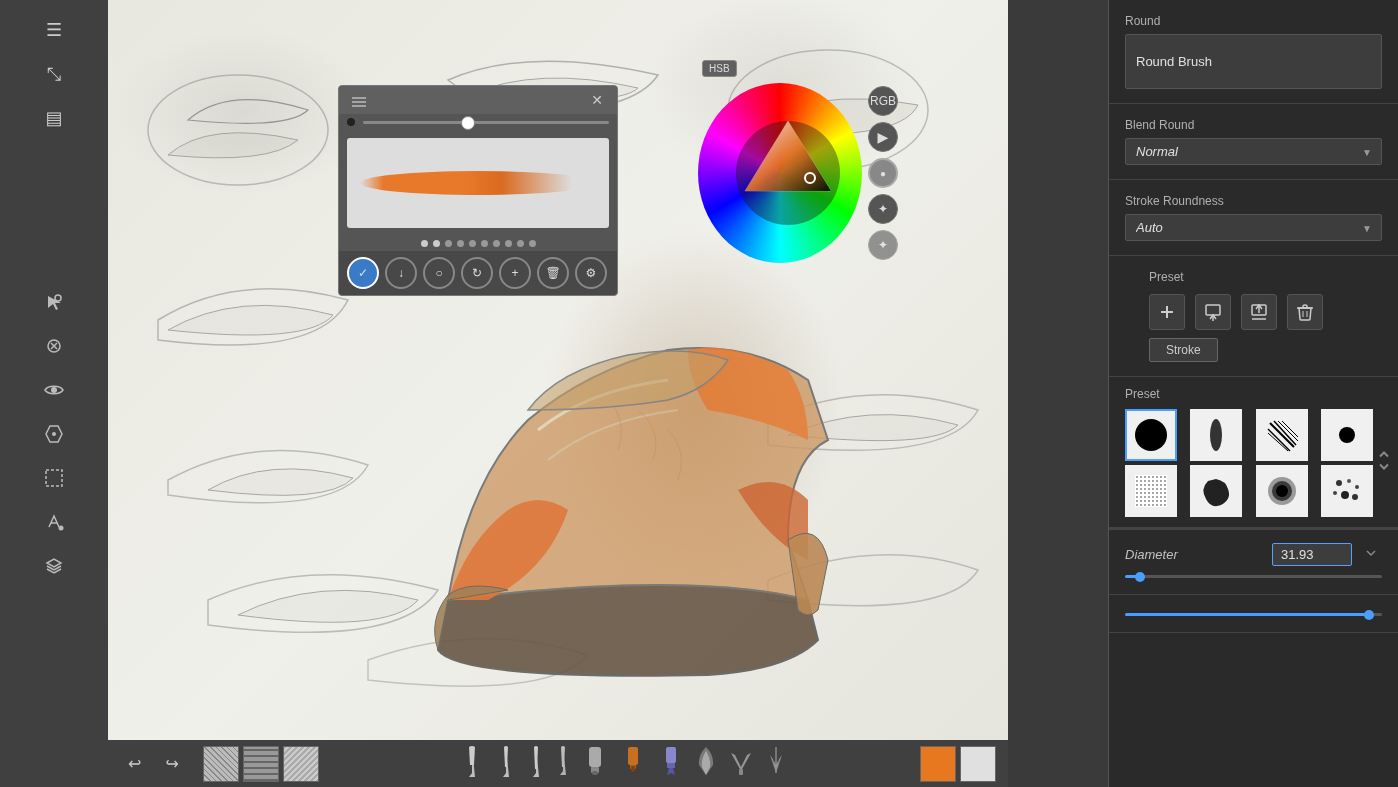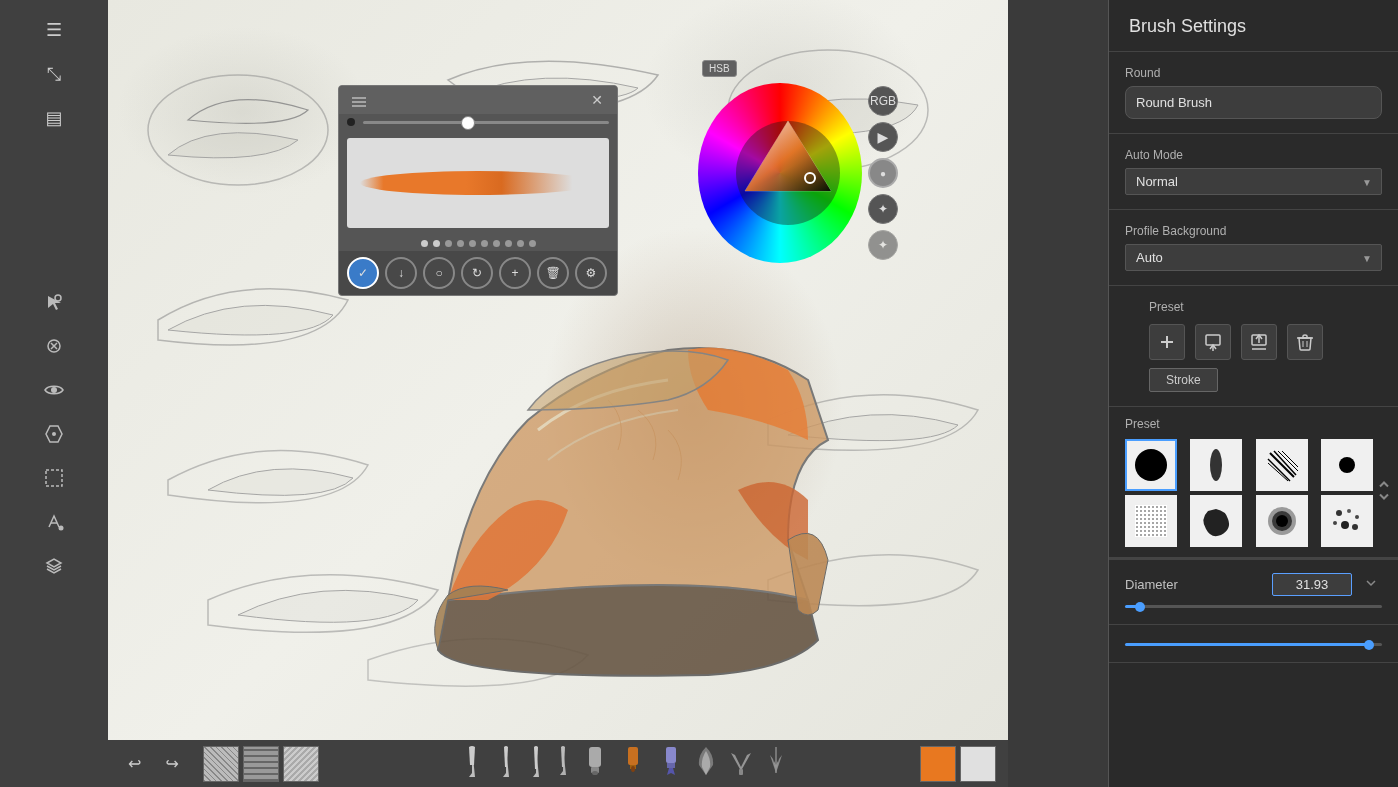--- a/index.html
+++ b/index.html
@@ -295,42 +295,43 @@
       color: #b0b0b0;
       margin-bottom: 6px;
       font-weight: 400;
     }
 
     .panel-input {
       width: 100%;
       background: #3d3d3d;
       border: 1px solid #555;
       color: #e0e0e0;
-      padding: 8px 10px;
+      padding: 19px 10px;
       font-size: 13px;
-      border-radius: 8px;
+      border-radius: 2px;
       outline: none;
     }
 
     .panel-select-wrapper {
       position: relative;
       width: 100%;
     }
 
     .panel-select {
       width: 100%;
       background: #3d3d3d;
       border: 1px solid #555;
       color: #e0e0e0;
       padding: 5px 30px 5px 10px;
       font-size: 13px;
       border-radius: 2px;
       appearance: none;
       cursor: pointer;
       outline: none;
+      font-style: italic;
     }
 
     .select-arrow {
       position: absolute;
       right: 10px;
       top: 50%;
       transform: translateY(-50%);
       color: #999;
       pointer-events: none;
       font-size: 10px;
@@ -461,30 +462,31 @@
     .param-header {
       display: flex;
       justify-content: space-between;
       align-items: center;
       margin-bottom: 8px;
     }
 
     .param-label {
       font-size: 13px;
       color: #c0c0c0;
+      font-style: italic;
     }
 
     .param-value-input {
       background: #3d3d3d;
       border: 1px solid #5a9fff;
       color: #e0e0e0;
       padding: 3px 8px;
       font-size: 13px;
       width: 80px;
-      text-align: center;
+      text-align: left;
       border-radius: 2px;
       outline: none;
     }
 
     .param-slider {
       width: 100%;
       height: 3px;
       background: linear-gradient(90deg, #4a9eff 5%, #555 5%);
       border-radius: 2px;
       margin: 6px 0 12px;
@@ -795,48 +797,47 @@
     </div>
   </div>
 
   <div class="color-swatches-bottom">
     <div class="color-swatch" style="background: #e87820;"></div>
     <div class="color-swatch" style="background: #e0e0e0;"></div>
   </div>
 </div>
 
 <div class="right-panel">
-  <div class="panel-title">Brush Settings</div>
 
   <div class="panel-section">
     <div class="panel-label">Round</div>
     <input class="panel-input" type="text" value="Round Brush" style="">
   </div>
 
   <div class="section-divider"></div>
 
   <div class="panel-section">
-    <div class="panel-label">Auto Mode</div>
+    <div class="panel-label">Blend Round</div>
     <div class="panel-select-wrapper">
       <select class="panel-select">
         <option>Normal</option>
         <option>Multiply</option>
         <option>Screen</option>
         <option>Overlay</option>
         <option>Darken</option>
         <option>Lighten</option>
       </select>
       <span class="select-arrow">▼</span>
     </div>
   </div>
 
   <div class="section-divider"></div>
 
   <div class="panel-section">
-    <div class="panel-label">Profile Background</div>
+    <div class="panel-label">Stroke Roundness</div>
     <div class="panel-select-wrapper">
       <select class="panel-select">
         <option>Auto</option>
         <option>None</option>
         <option>White</option>
         <option>Black</option>
       </select>
       <span class="select-arrow">▼</span>
     </div>
   </div>

